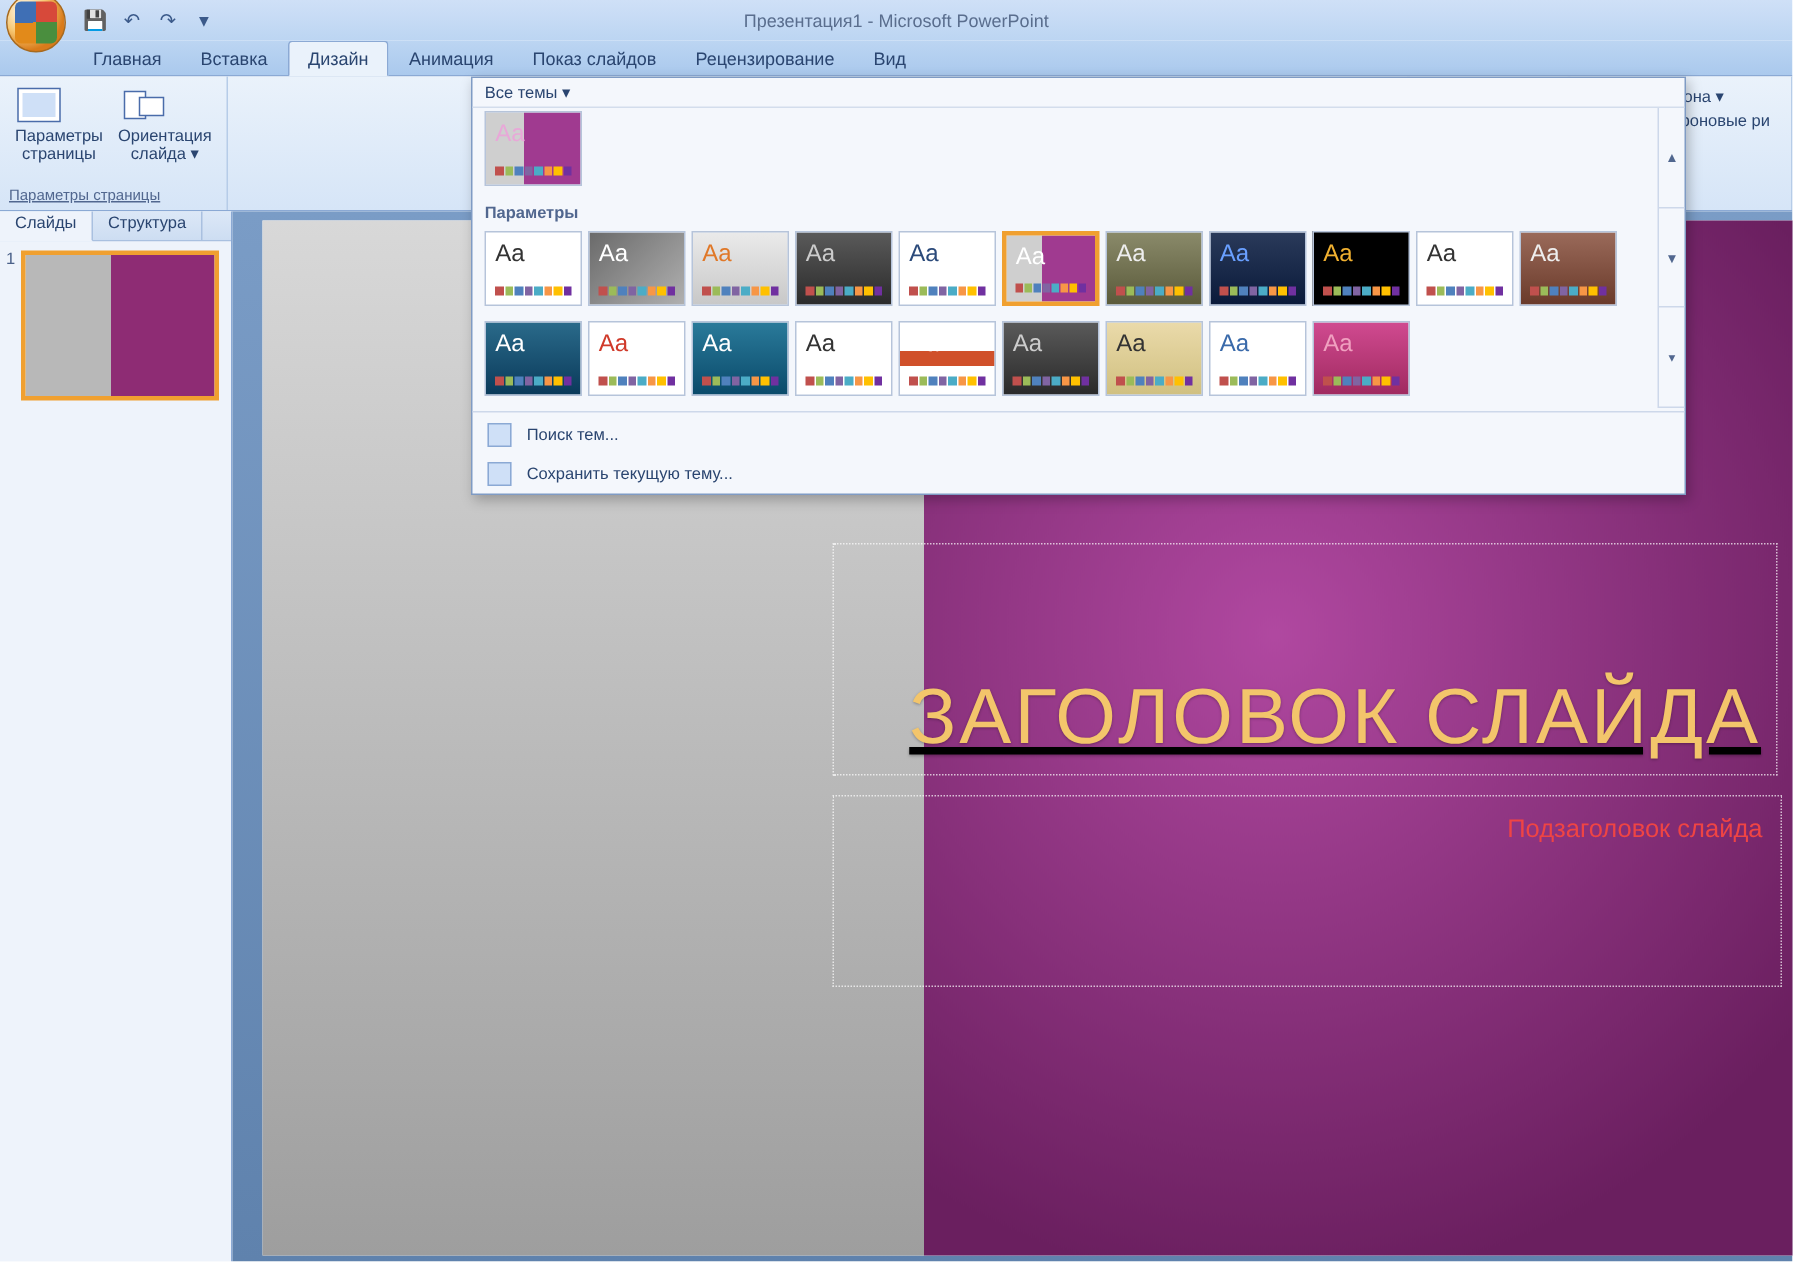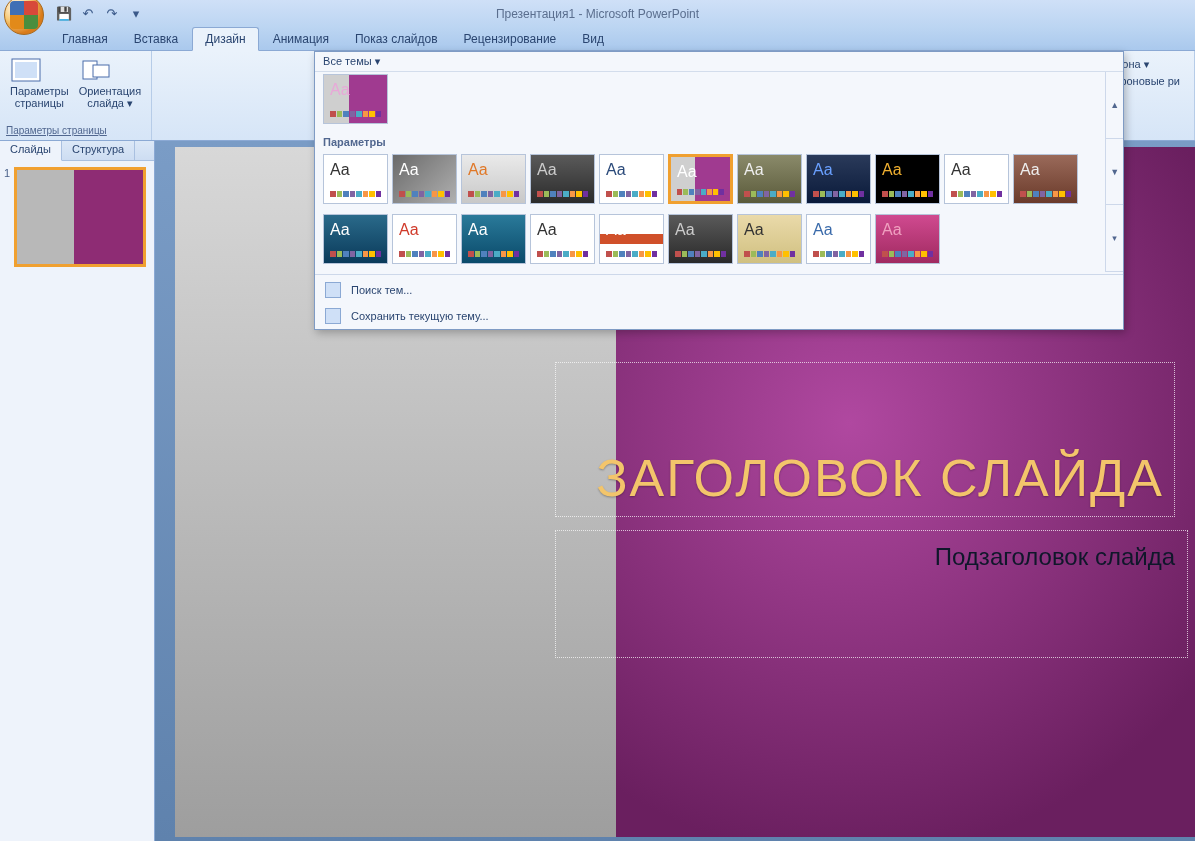--- a/index.html
+++ b/index.html
@@ -41,24 +41,24 @@
 .thumb-row{display:flex; gap:4px;}
 .thumb-num{color:#4a6089;font-size:11px;}
 .thumb{width:132px;height:100px;border:3px solid #f0a030;background:linear-gradient(90deg,#b8b8b8 0 45%, #8e2c74 45% 100%);}
 
 
 .mainarea { flex:1; background: linear-gradient(#7a9cc6,#5f82ad); position:relative;}
 .slide { position:absolute; left:20px; top:6px; right:-5px; height:690px; background:#fff;}
 .slide-bg { position:absolute; inset:0; display:flex;}
 .slide-left{width:43%; background:linear-gradient(#d8d8d8,#9e9e9e);}
 .slide-right{flex:1; background:radial-gradient(circle at 40% 40%, #b048a0, #6a1f5f 80%); background-image: radial-gradient(circle at 40% 40%, #b048a0, #6a1f5f 80%), repeating-linear-gradient(45deg, rgba(255,255,255,0.03) 0 14px, transparent 14px 28px), repeating-linear-gradient(-45deg, rgba(255,255,255,0.03) 0 14px, transparent 14px 28px);}
-.title-ph{position:absolute; left:380px; right:25px; top:215px; height:155px; border:1px dotted rgba(255,255,255,0.7); padding:10px; display:flex; align-items:flex-end; justify-content:flex-end;}
+.title-ph{position:absolute; left:380px; right:15px; top:215px; height:155px; border:1px dotted rgba(255,255,255,0.7); padding:10px; display:flex; align-items:flex-end; justify-content:flex-end;text-decoration:underline;}
 .title-ph .t{font-size:52px; color:#f3c56b; text-align:right; line-height:1.05; font-weight:400; letter-spacing:2px; text-shadow:0 1px 2px rgba(0,0,0,0.3);}
 .sub-ph{position:absolute; left:380px; right:12px; top:383px; height:128px; border:1px dotted rgba(255,255,255,0.7); padding:12px; text-align:right;}
-.sub-ph .t{font-size:24px; color:#0f172a;}
+.sub-ph .t{font-size:17px; color:#ef4444;}
 
 
 .dropdown { position:absolute; left:162px; top:0; width:810px; background:#f4f7fc; border:1px solid #7f9bc4; box-shadow:2px 3px 8px rgba(0,0,0,0.25); z-index:50;}
 .dd-header{display:flex;align-items:center;gap:4px;padding:3px 8px;color:#2a4570;font-size:11px;border-bottom:1px solid #d3ddec;}
 .dd-section-label{padding:4px 8px;color:#51678f;font-size:11px;font-weight:bold;}
 .dd-row{display:flex;gap:4px;padding:2px 8px 8px;flex-wrap:wrap;}
 .theme-sw{width:65px;height:50px;border:1px solid #b6c4da;background:#fff;position:relative;overflow:hidden;}
 .theme-sw.sel{border:3px solid #f0a030;}
 .theme-sw .aa{position:absolute;left:6px;top:6px;font-size:16px;font-weight:400;}
 .theme-sw .bar{position:absolute;bottom:6px;left:6px;right:6px;height:6px;display:flex;gap:1px;}

